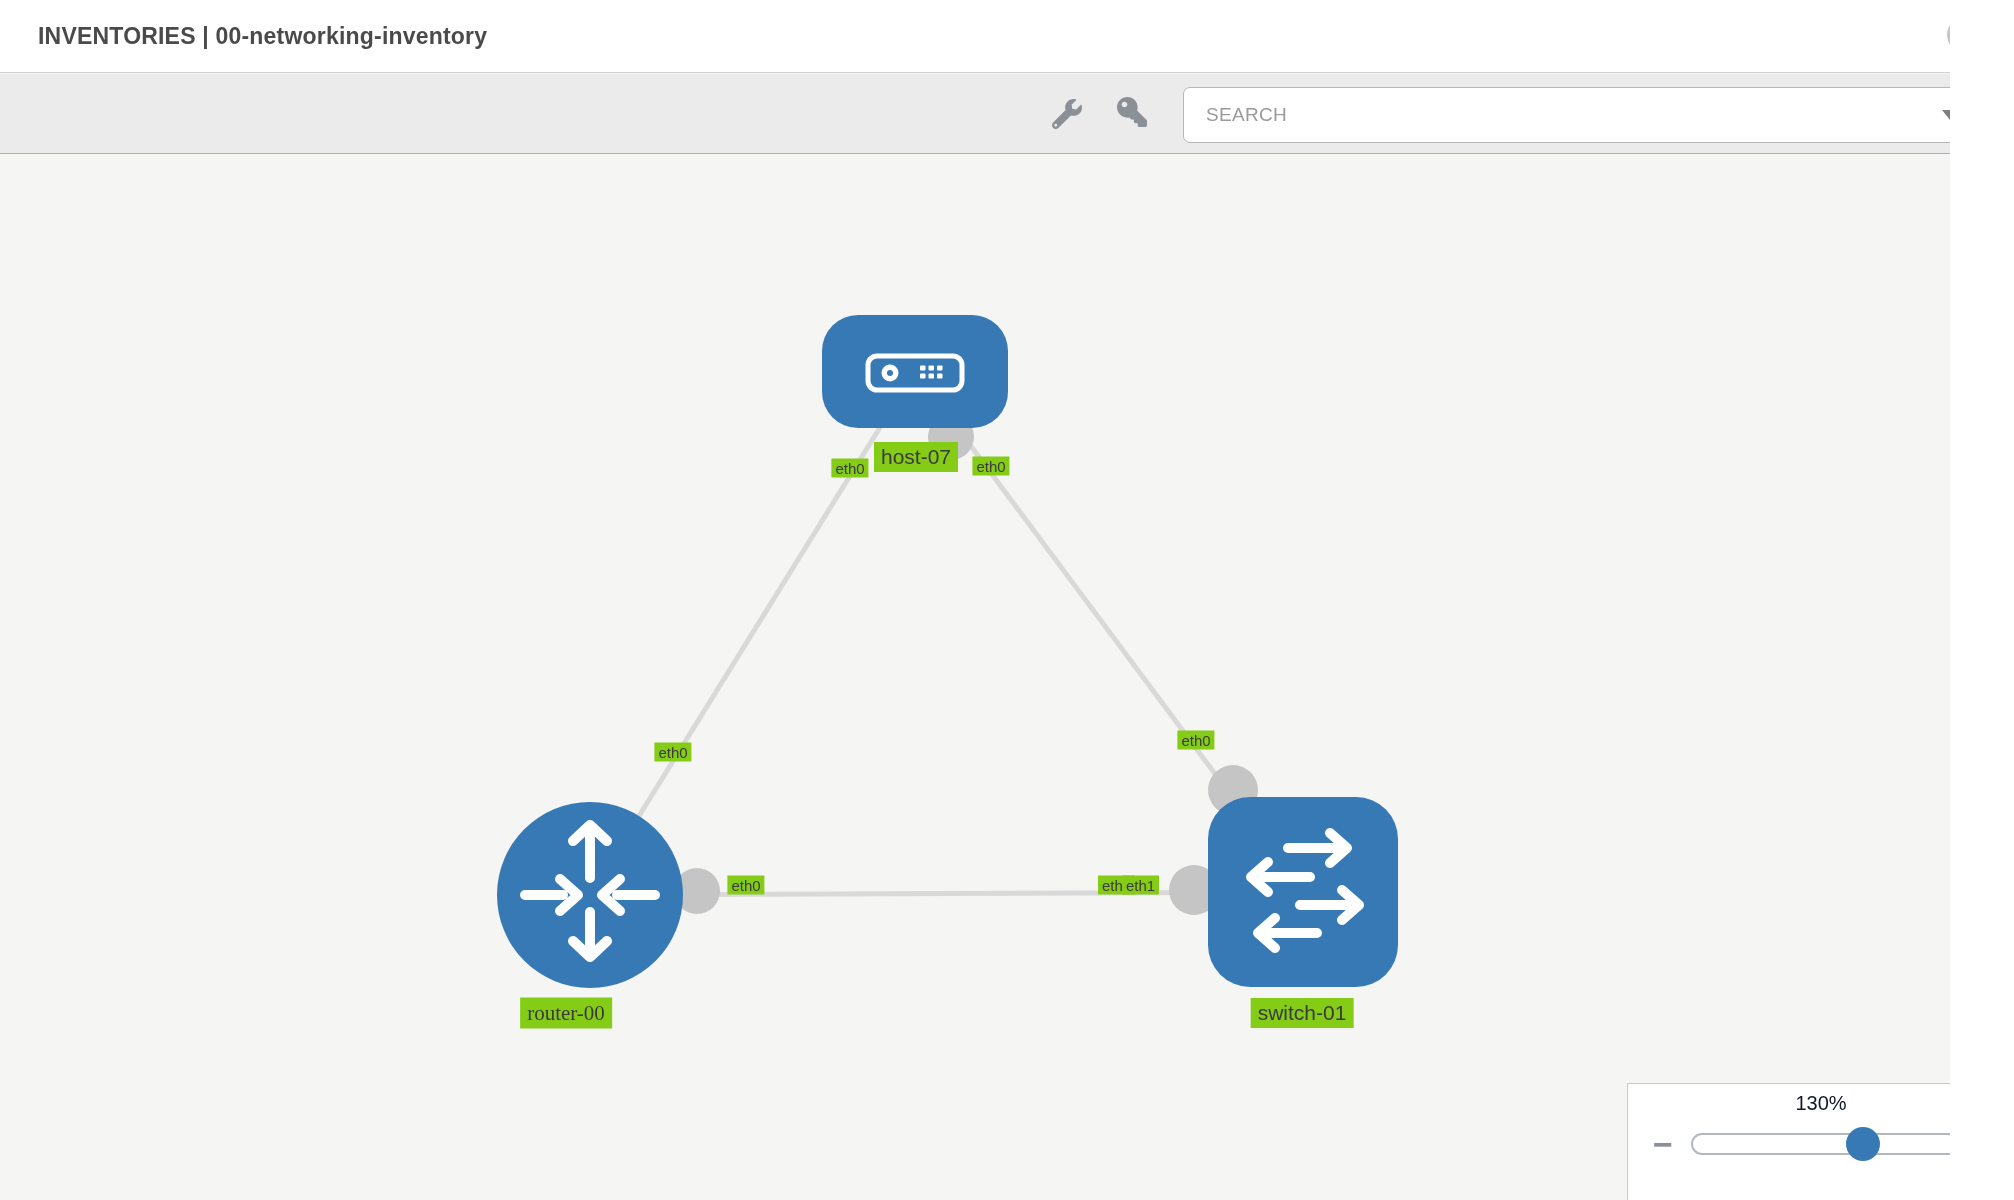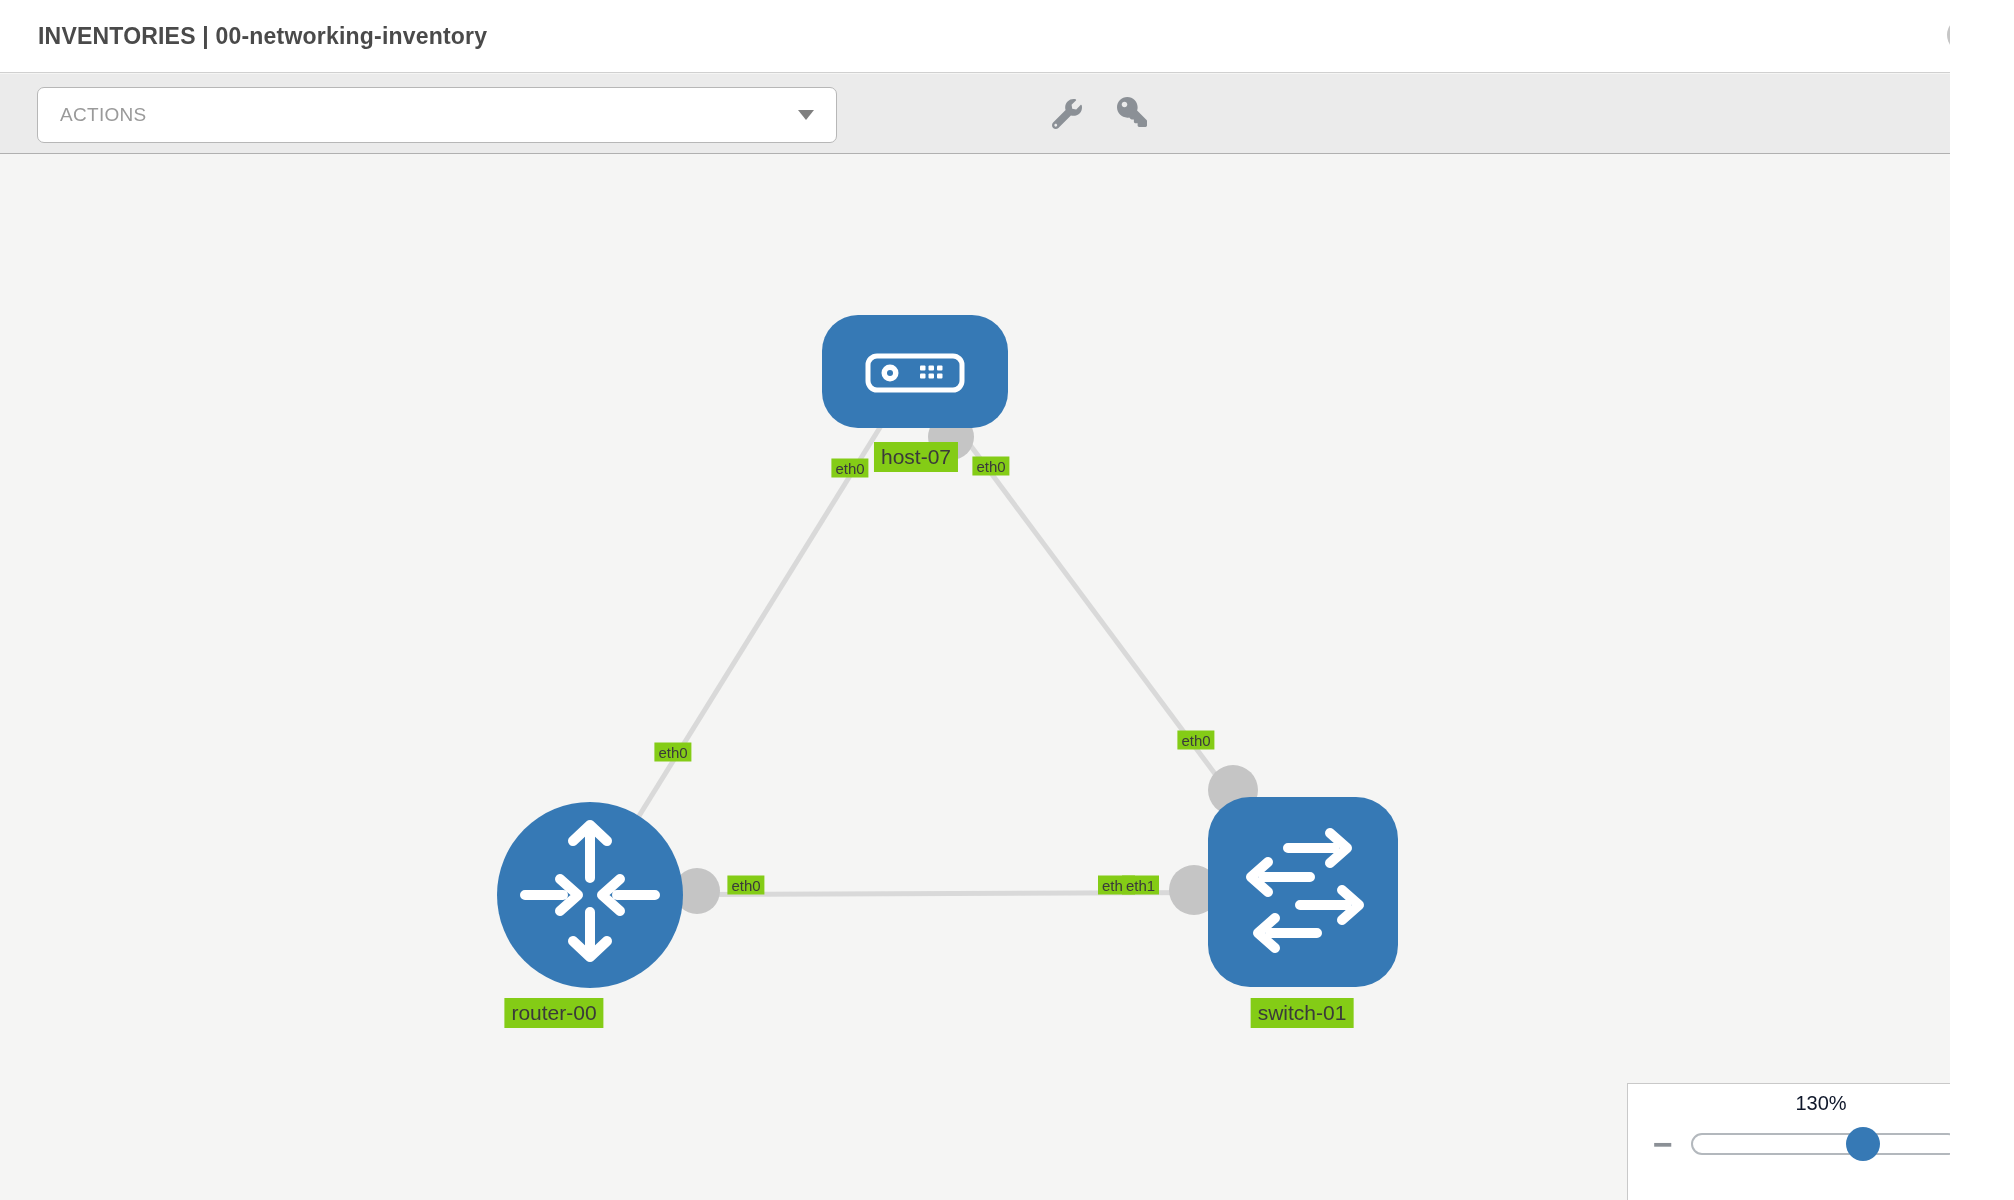--- a/index.html
+++ b/index.html
@@ -57,36 +57,36 @@
     <div class="page-title">INVENTORIES | 00-networking-inventory</div>
     <button class="close-btn" title="">
       <svg width="36" height="36" viewBox="0 0 36 36">
         <circle cx="18" cy="18" r="17" fill="#c6c6c6"></circle>
         <path d="M11.5 11.5 L24.5 24.5 M24.5 11.5 L11.5 24.5" stroke="#ffffff" stroke-width="5.5" stroke-linecap="round"></path>
       </svg>
     </button>
   </div>
 
   <div class="toolbar">
-    <div class="dropdown dd-actions">
-      <span class="dd-label">ACTIONS</span>
-      <span class="caret"></span>
-    </div>
 
     <button class="tool-btn wrench">
       <svg viewBox="0 0 512 512">
         <path d="M507.73 109.1c-2.24-9.03-13.54-12.09-20.12-5.51l-74.36 74.36-67.88-11.31-11.31-67.88 74.36-74.36c6.62-6.62 3.43-17.9-5.66-20.16-47.38-11.74-99.55.91-136.58 37.93-39.64 39.64-50.55 97.1-34.05 147.2L18.74 402.76c-24.99 24.99-24.99 65.51 0 90.5 24.99 24.99 65.51 24.99 90.5 0l213.21-213.21c50.12 16.71 107.47 5.68 147.37-34.22 37.07-37.07 49.7-89.32 37.91-136.73zM64 472c-13.25 0-24-10.75-24-24 0-13.26 10.75-24 24-24s24 10.74 24 24c0 13.25-10.75 24-24 24z"></path>
       </svg>
     </button>
     <button class="tool-btn key">
       <svg viewBox="0 0 512 512">
         <path d="M512 176.001C512 273.203 433.202 352 336 352c-11.22 0-22.19-1.062-32.827-3.069l-24.012 27.014A23.999 23.999 0 0 1 261.223 384H224v40c0 13.255-10.745 24-24 24h-40v40c0 13.255-10.745 24-24 24H24c-13.255 0-24-10.745-24-24v-78.059c0-6.365 2.529-12.47 7.029-16.971l161.802-161.802C163.108 213.814 160 195.271 160 176 160 78.798 238.797.001 335.999 0 433.488-.001 512 78.511 512 176.001zM336 128c0 26.51 21.49 48 48 48s48-21.49 48-48-21.49-48-48-48-48 21.49-48 48z"></path>
       </svg>
     </button>
 
+    <div class="dropdown dd-search">
+      <span class="dd-label">SEARCH</span>
+      <span class="caret"></span>
+    </div>
   </div>
 
   <div class="canvas">
     <svg class="topo-svg" width="2014" height="1045" viewBox="0 155 2014 1045">
 
       <g stroke="#d9d9d9" stroke-width="5">
         <line x1="915" y1="371" x2="590" y2="895"></line>
         <line x1="915" y1="371" x2="1303" y2="892"></line>
         <line x1="590" y1="895" x2="1303" y2="892"></line>
       </g>
@@ -138,21 +138,21 @@
 
     <div class="label iface-label" style="left:850px; top:313px;">eth0</div>
     <div class="label iface-label" style="left:991px; top:311px;">eth0</div>
     <div class="label iface-label" style="left:673px; top:597px;">eth0</div>
     <div class="label iface-label" style="left:1196px; top:585px;">eth0</div>
     <div class="label iface-label" style="left:746px; top:730px;">eth0</div>
     <div class="label iface-label anchored" style="left:1098px; top:730px;">eth0</div>
     <div class="label iface-label anchored" style="left:1122px; top:730px;">eth1</div>
 
     <div class="label node-label" style="left:916px; top:302px;">host-07</div>
-    <div class="label node-label" style="left:554px; top:858px;">router-00</div>
+    <div class="label node-label" style="left:566px; top:858px;font-family:Liberation Serif, serif;">router-00</div>
     <div class="label node-label" style="left:1302px; top:858px;">switch-01</div>
   </div>
 
   <div class="zoom-panel">
     <div class="zoom-level">130%</div>
     <button class="zoom-btn zoom-out">−</button>
     <div class="slider-track">
       <div class="slider-knob"></div>
     </div>
     <button class="zoom-btn zoom-in">+</button>

